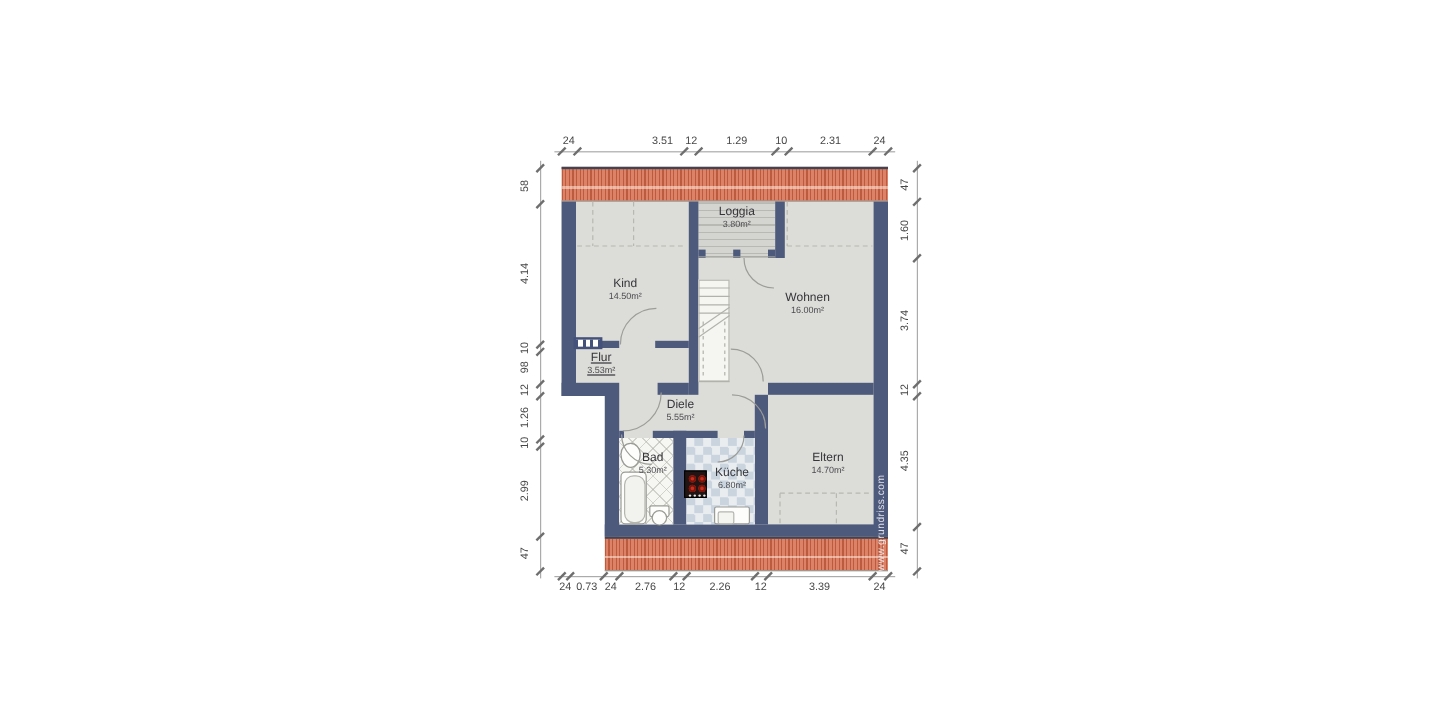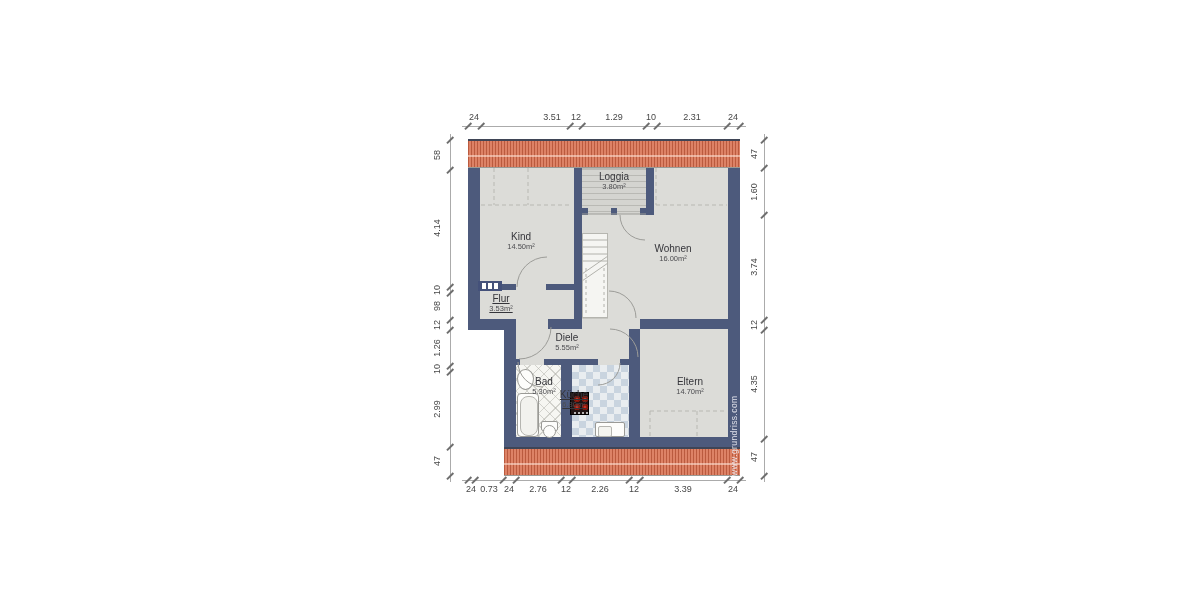--- a/index.html
+++ b/index.html
@@ -157,21 +157,21 @@
     <span class="rarea">3.53m²</span>
   </div>
   <div class="abs room-label" style="left:532px;top:333px;width:70px;">
     <span class="rname">Diele</span>
     <span class="rarea">5.55m²</span>
   </div>
   <div class="abs room-label" style="left:514px;top:377px;width:60px;">
     <span class="rname">Bad</span>
     <span class="rarea">5.30m²</span>
   </div>
-  <div class="abs room-label" style="left:544px;top:390px;width:60px;text-decoration:underline;">
+  <div class="abs room-label" style="left:580px;top:390px;width:60px;">
     <span class="rname">Küche</span>
     <span class="rarea">6.80m²</span>
   </div>
   <div class="abs room-label" style="left:655px;top:377px;width:70px;">
     <span class="rname">Eltern</span>
     <span class="rarea">14.70m²</span>
   </div>
 
   <div class="abs dimline" style="left:462px;top:126px;width:284px;height:1px;"></div>
   <div class="abs dimline" style="left:462px;top:480px;width:284px;height:1px;"></div>

